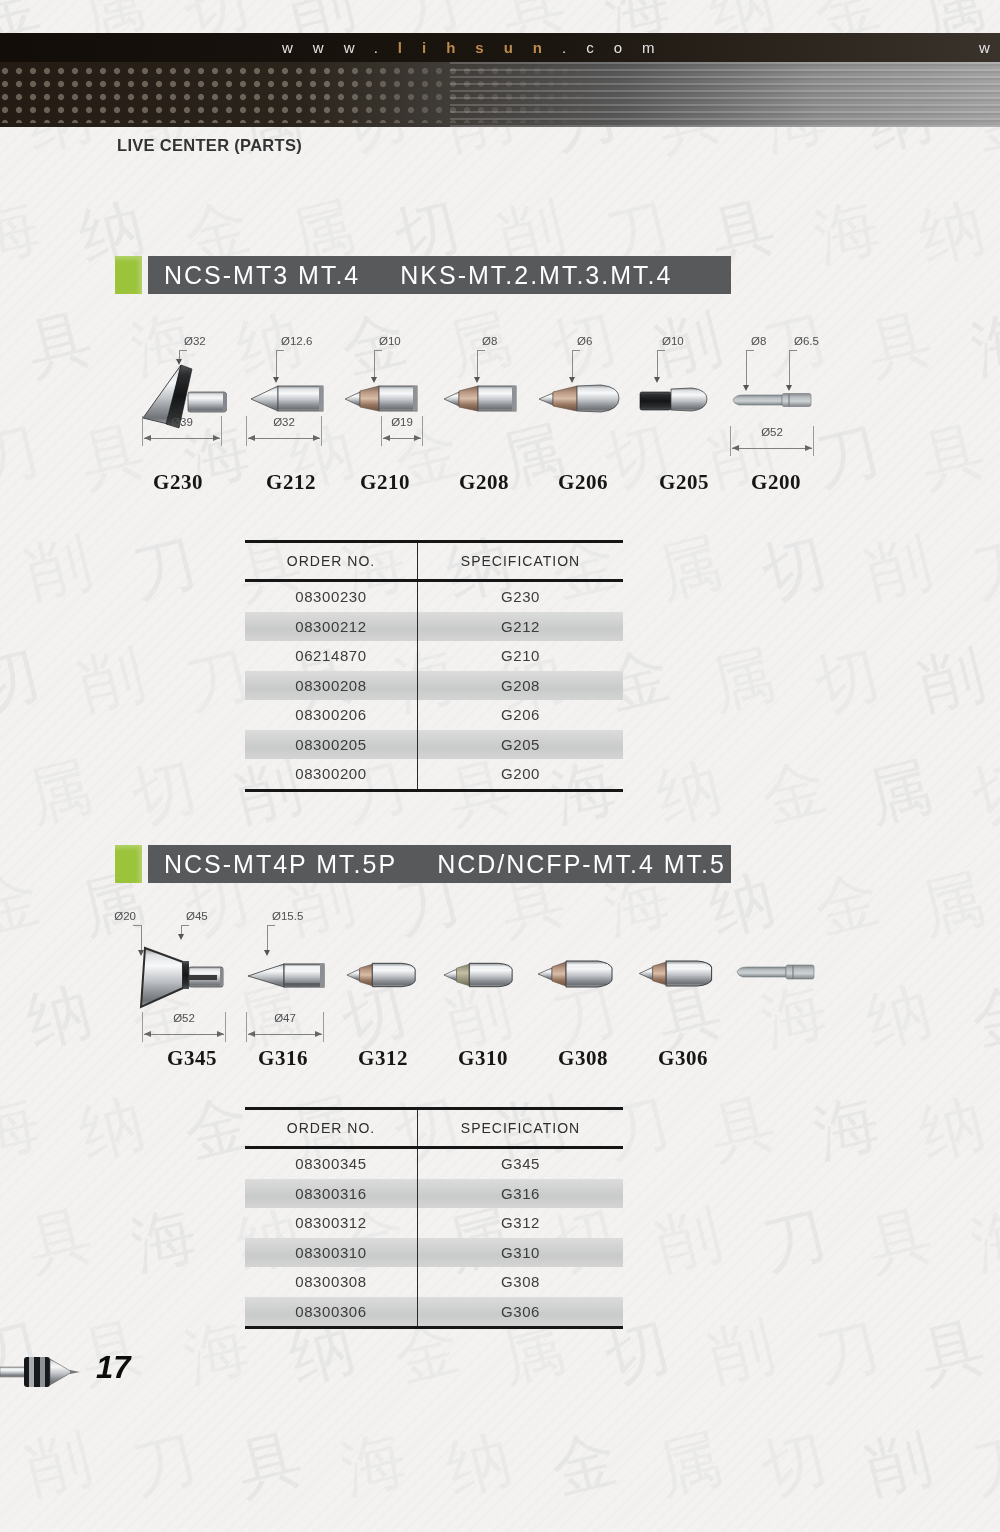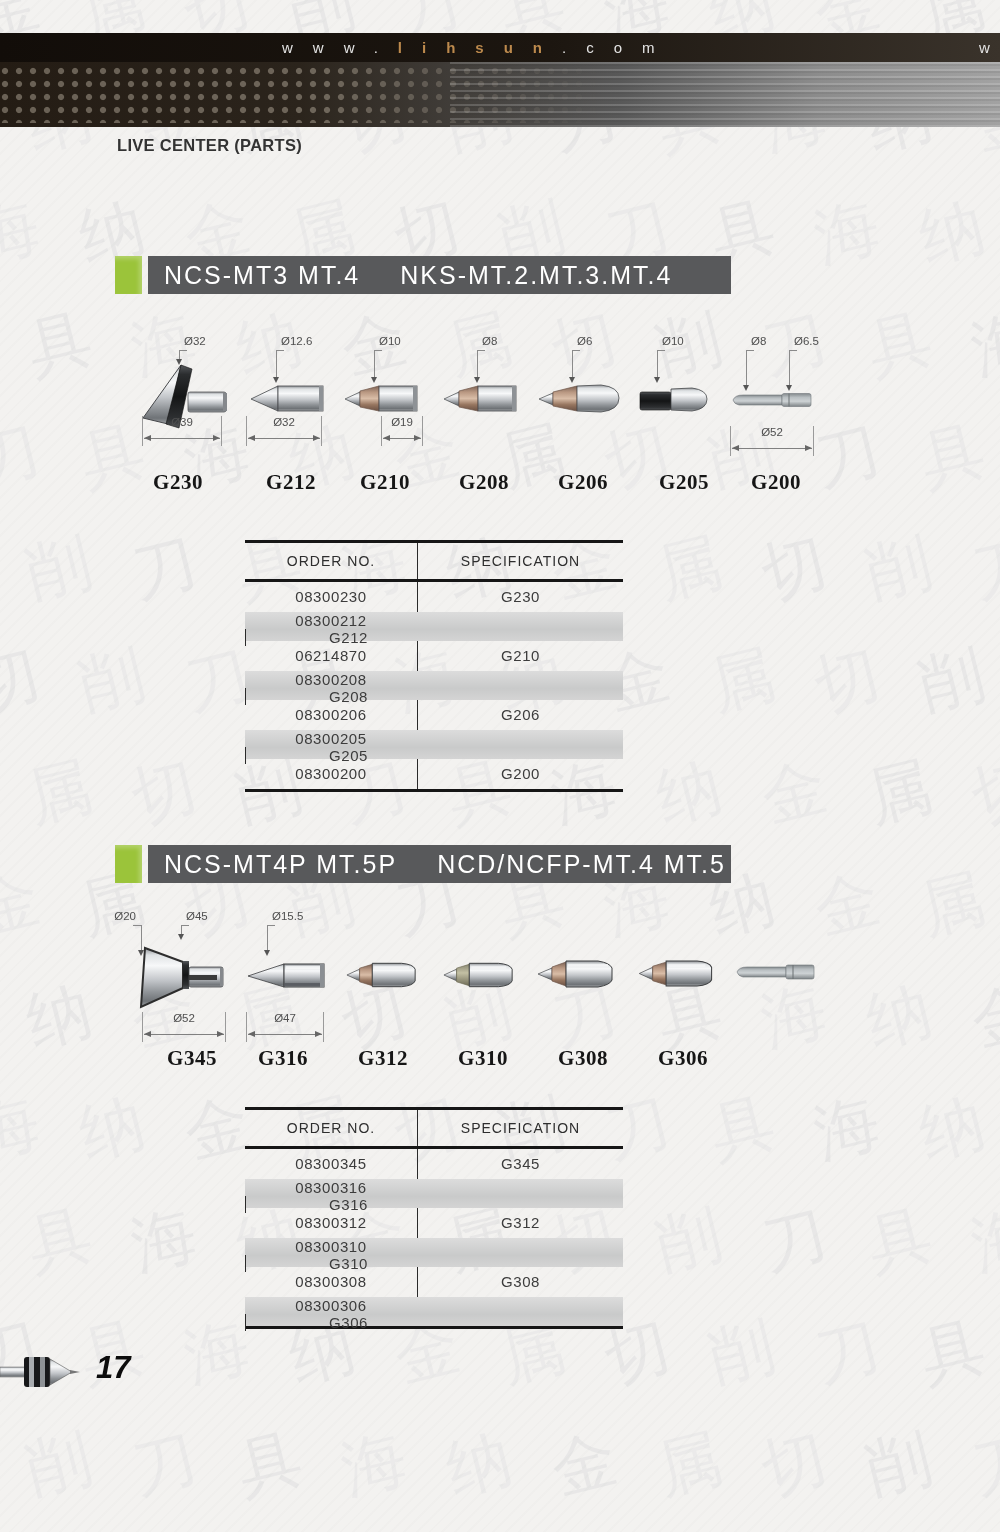--- a/index.html
+++ b/index.html
@@ -52,21 +52,21 @@
   .h-line::after{content:"";position:absolute;right:0;top:-3px;border-top:3px solid transparent;border-bottom:3px solid transparent;border-left:7px solid #666;}
   
   .spec-table{position:absolute;left:245px;width:378px;z-index:2;
               border-top:3px solid #161616;border-bottom:3px solid #161616;}
   .t-row{display:flex;height:29.5px;}
   .t-head{height:36px;border-bottom:3px solid #161616;font-size:14px;letter-spacing:1px;color:#2e2e2e;}
   .t-cell{display:flex;align-items:center;justify-content:center;box-sizing:border-box;}
   .c1{width:172px;}
   .c2{width:206px;border-left:1.5px solid #2a2a2a;}
   .t-row:not(.t-head){font-size:15px;color:#3c3c3c;letter-spacing:.6px;}
-  .t-row.alt{background:linear-gradient(180deg,#dcdcdc 0%,#c9caca 60%,#d4d4d4 100%);flex-direction:column;}
+  .t-row.alt{background:linear-gradient(180deg,#dcdcdc 0%,#c9caca 60%,#d4d4d4 100%);}
   
   .page-num{position:absolute;left:96px;top:1350px;z-index:2;font-size:31px;font-weight:800;font-style:italic;color:#0c0c0c;}
 </style>
 </head>
 <body>
 
 <div class="page">
 
   <svg width="0" height="0" style="position:absolute">
     <defs>

